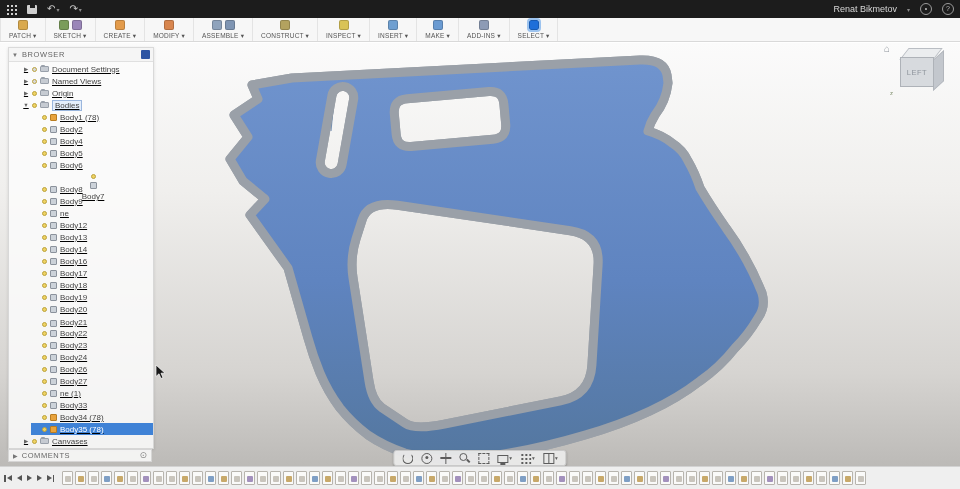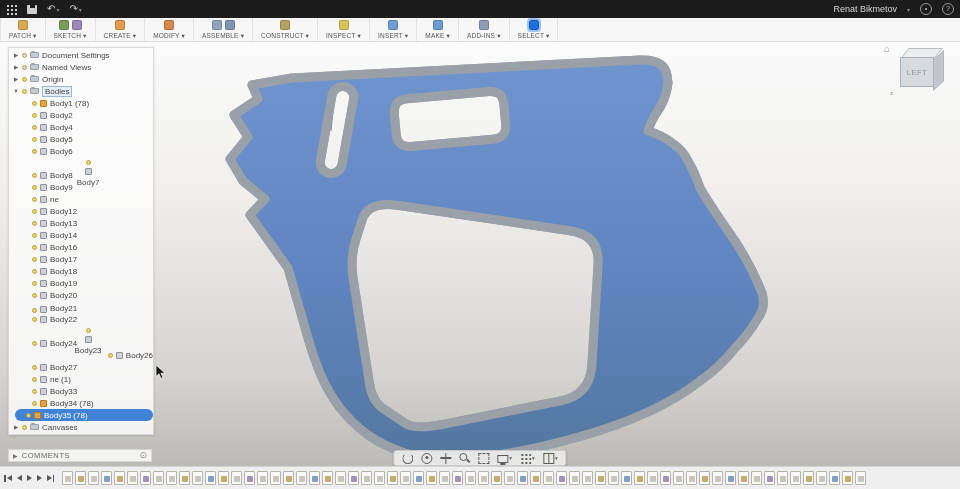--- a/index.html
+++ b/index.html
@@ -38,21 +38,21 @@
   .vc-side{position:absolute;left:45px;top:11px;width:9px;height:29px;background:#c3c7cd;border:1px solid #b2b6bc;transform:skewY(-42deg);}
   .vc-front{position:absolute;left:12px;top:13px;width:32px;height:28px;background:#d7dade;border:1px solid #aeb2b8;color:#8f959d;font-size:7.5px;display:flex;align-items:center;justify-content:center;letter-spacing:.5px;}
   .vc-axis{position:absolute;left:2px;top:46px;font-size:6px;color:#7d8d6a;}
 
   
   .browser{position:absolute;left:8px;top:4px;width:144px;background:rgba(252,252,252,.85);border:1px solid rgba(190,190,190,.55);box-shadow:0 1px 3px rgba(0,0,0,.12);}
   .panel-head{height:13px;display:flex;align-items:center;gap:4px;padding:0 3px;border-bottom:1px solid #e0e0e0;background:rgba(244,244,244,.9);}
   .panel-head .ph-arrow{font-size:6px;color:#777;}
   .panel-title{flex:1;font-size:7.5px;color:#666;letter-spacing:.6px;}
   .dock-sq{width:9px;height:9px;background:#2e55a3;border-radius:1px;}
-  .tree{padding:1px 0 1px 2px;}
+  .tree{padding:1px 0 1px 12px;text-decoration:underline;}
   .tree-row{height:12px;display:flex;align-items:center;gap:3px;padding-left:2px;white-space:nowrap;}
   .tree-row .arrow{width:6px;font-size:5.5px;color:#666;text-align:center;flex:0 0 auto;}
   .bulb{width:5px;height:5px;border-radius:50%;background:#efd262;border:1px solid #bba23c;flex:0 0 auto;box-sizing:border-box;}
   .mini-folder{width:9px;height:6px;background:#c6cbd2;border:1px solid #99a0aa;border-radius:1px;position:relative;flex:0 0 auto;box-sizing:border-box;}
   .mini-folder::before{content:"";position:absolute;left:0;top:-2px;width:4px;height:2px;background:#99a0aa;border-radius:1px 1px 0 0;}
   .body-ico{width:7px;height:7px;background:#ccd2d9;border:1px solid #8b929c;border-radius:1px;flex:0 0 auto;box-sizing:border-box;}
   .body-ico.accent{background:#e8a33d;border-color:#b97d22;}
   .tree-label{font-size:8px;color:#444;}
   .tree-row.selected{background:#3f82d6;}
   .tree-row.selected .tree-label{color:#fff;}
@@ -242,20 +242,25 @@
 
     <div class="viewcube">
       <span class="vc-home">⌂</span>
       <div class="vc-top"></div>
       <div class="vc-side"></div>
       <div class="vc-front">LEFT</div>
       <span class="vc-axis">z</span>
     </div>
 
     <div class="browser">
+      <div class="panel-head">
+        <span class="ph-arrow">▼</span>
+        <span class="panel-title">BROWSER</span>
+        <span class="dock-sq"></span>
+      </div>
       <div class="tree" id="browser-tree">
           <div class="tree-row">
             <span class="arrow">▶</span>
             <span class="bulb" style="background: rgb(216, 216, 216);"></span>
             <span class="mini-folder"></span>
             <span class="tree-label">Document Settings</span>
           </div>
           <div class="tree-row">
             <span class="arrow">▶</span>
             <span class="bulb" style="background: rgb(216, 216, 216);"></span>
@@ -381,33 +386,33 @@
             <span class="bulb"></span>
             <span class="body-ico"></span>
             <span class="tree-label">Body21</span>
           </div>
           <div class="tree-row " style="margin-left: 10px;">
             <span class="arrow"></span>
             <span class="bulb"></span>
             <span class="body-ico"></span>
             <span class="tree-label">Body22</span>
           </div>
-          <div class="tree-row " style="margin-left: 10px; flex-direction: column;">
+          <div class="tree-row " style="margin-left: 10px;">
             <span class="arrow"></span>
             <span class="bulb"></span>
             <span class="body-ico"></span>
             <span class="tree-label">Body23</span>
           </div>
           <div class="tree-row " style="margin-left: 10px;">
             <span class="arrow"></span>
             <span class="bulb"></span>
             <span class="body-ico"></span>
             <span class="tree-label">Body24</span>
           </div>
-          <div class="tree-row " style="margin-left: 10px; justify-content: flex-end;">
+          <div class="tree-row " style="margin-left: 10px;">
             <span class="arrow"></span>
             <span class="bulb"></span>
             <span class="body-ico"></span>
             <span class="tree-label">Body26</span>
           </div>
           <div class="tree-row " style="margin-left: 10px;">
             <span class="arrow"></span>
             <span class="bulb"></span>
             <span class="body-ico"></span>
             <span class="tree-label">Body27</span>
@@ -423,21 +428,21 @@
             <span class="bulb"></span>
             <span class="body-ico"></span>
             <span class="tree-label">Body33</span>
           </div>
           <div class="tree-row " style="margin-left: 10px;">
             <span class="arrow"></span>
             <span class="bulb"></span>
             <span class="body-ico accent"></span>
             <span class="tree-label">Body34 (78)</span>
           </div>
-          <div class="tree-row selected " style="margin-left: 4px; border-radius: 6px;">
+          <div class="tree-row selected " style="margin-left: 10px;">
             <span class="arrow"></span>
             <span class="bulb"></span>
             <span class="body-ico accent"></span>
             <span class="tree-label">Body35 (78)</span>
           </div>
           <div class="tree-row">
             <span class="arrow">▶</span>
             <span class="bulb"></span>
             <span class="mini-folder"></span>
             <span class="tree-label">Canvases</span>

